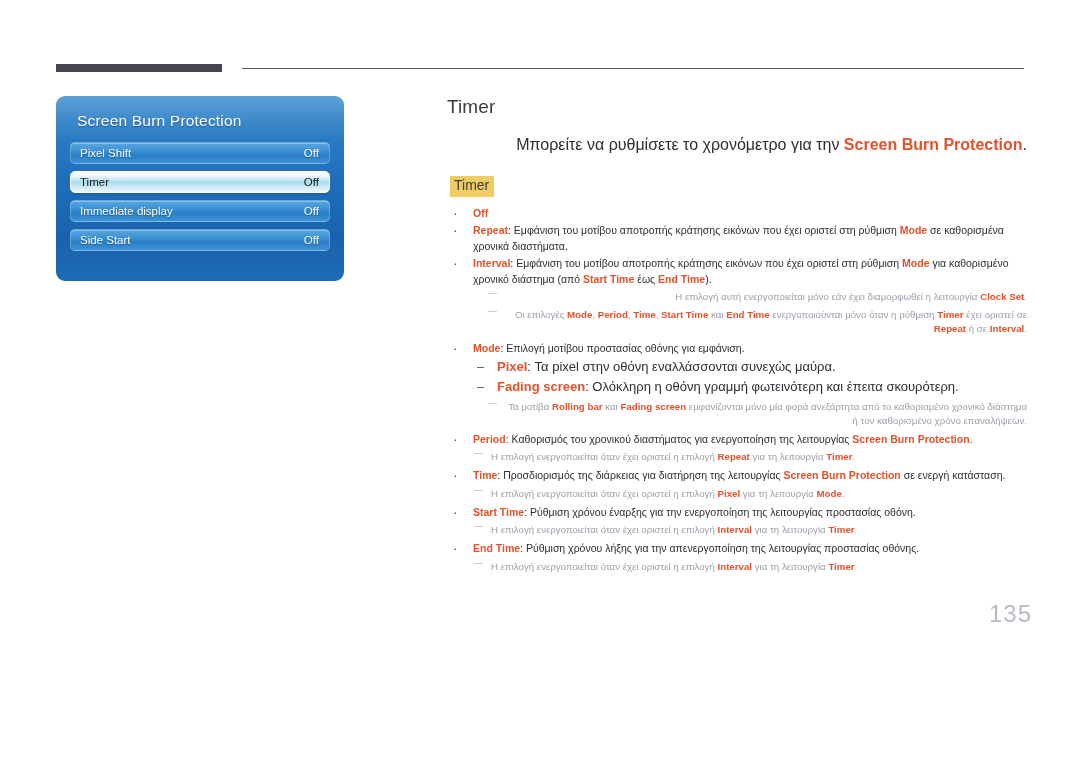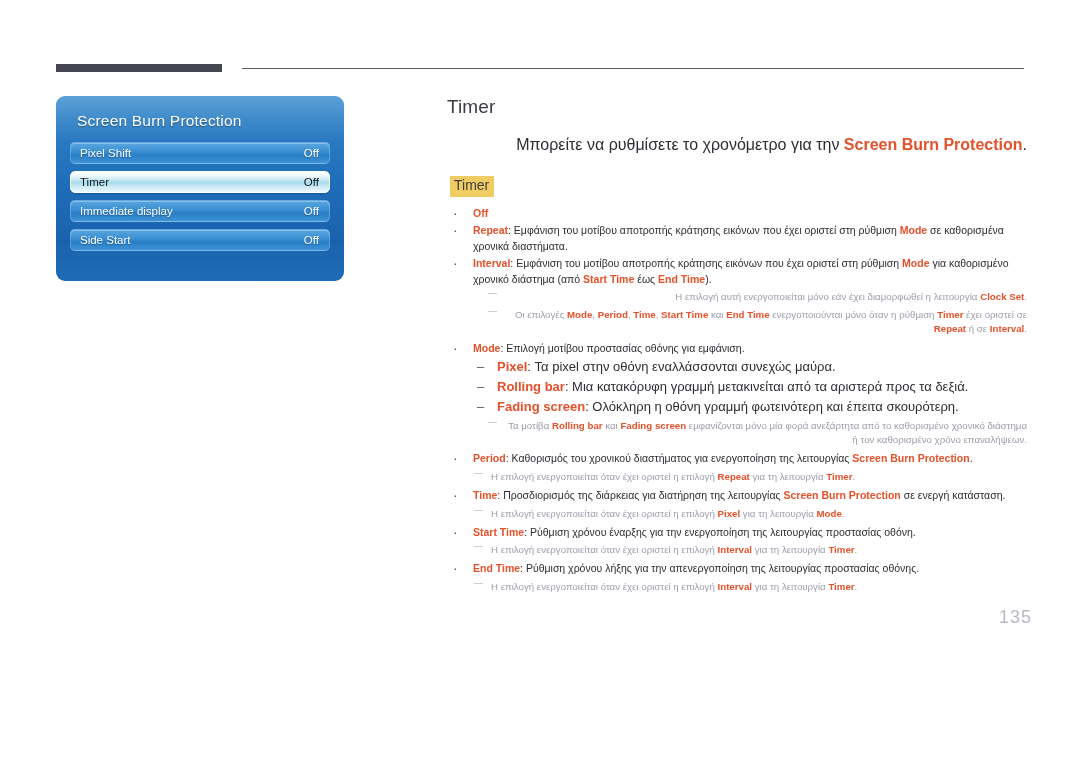--- a/index.html
+++ b/index.html
@@ -246,21 +246,21 @@
   }
   .note .hl, .note .hl-soft { color: #e4512a; }
   .note.indent-a { margin-left: 14px; text-align: right; }
   .note.indent-b { margin-left: 0px; }
 
   
   .page-number {
     position: absolute;
     right: 48px;
     bottom: 34px;
-    font-size: 18px;
+    font-size: 24px;
     color: #b9b9c6;
     letter-spacing: 1px;
   }
 </style>
 </head>
 <body>
 
 <div class="page">
 
   <div class="header-rule">
@@ -329,23 +329,20 @@
       </li>
 
       <li class="b1">
         <span class="hl">Mode</span><span>: Επιλογή μοτίβου προστασίας οθόνης για εμφάνιση.</span>
 
         <ul class="lvl2">
           <li class="b2">
             <span class="hl">Pixel</span><span>: Τα pixel στην οθόνη εναλλάσσονται συνεχώς μαύρα.</span>
           </li>
           <li class="b2">
-            <span class="hl">Rolling bar</span><span>: Μια κατακόρυφη γραμμή μετακινείται από τα αριστερά προς τα δεξιά.</span>
-          </li>
-          <li class="b2">
             <span class="hl">Fading screen</span><span>: Ολόκληρη η οθόνη γραμμή φωτεινότερη και έπειτα σκουρότερη.</span>
           </li>
         </ul>
 
         <div class="note indent-a">
           <span>Τα μοτίβα </span><span class="hl">Rolling bar</span><span> και </span><span class="hl">Fading screen</span><span> εμφανίζονται μόνο μία φορά ανεξάρτητα από το καθορισμένο χρονικό διάστημα ή τον καθορισμένο χρόνο επαναλήψεων.</span>
         </div>
       </li>
 
       <li class="b1">

